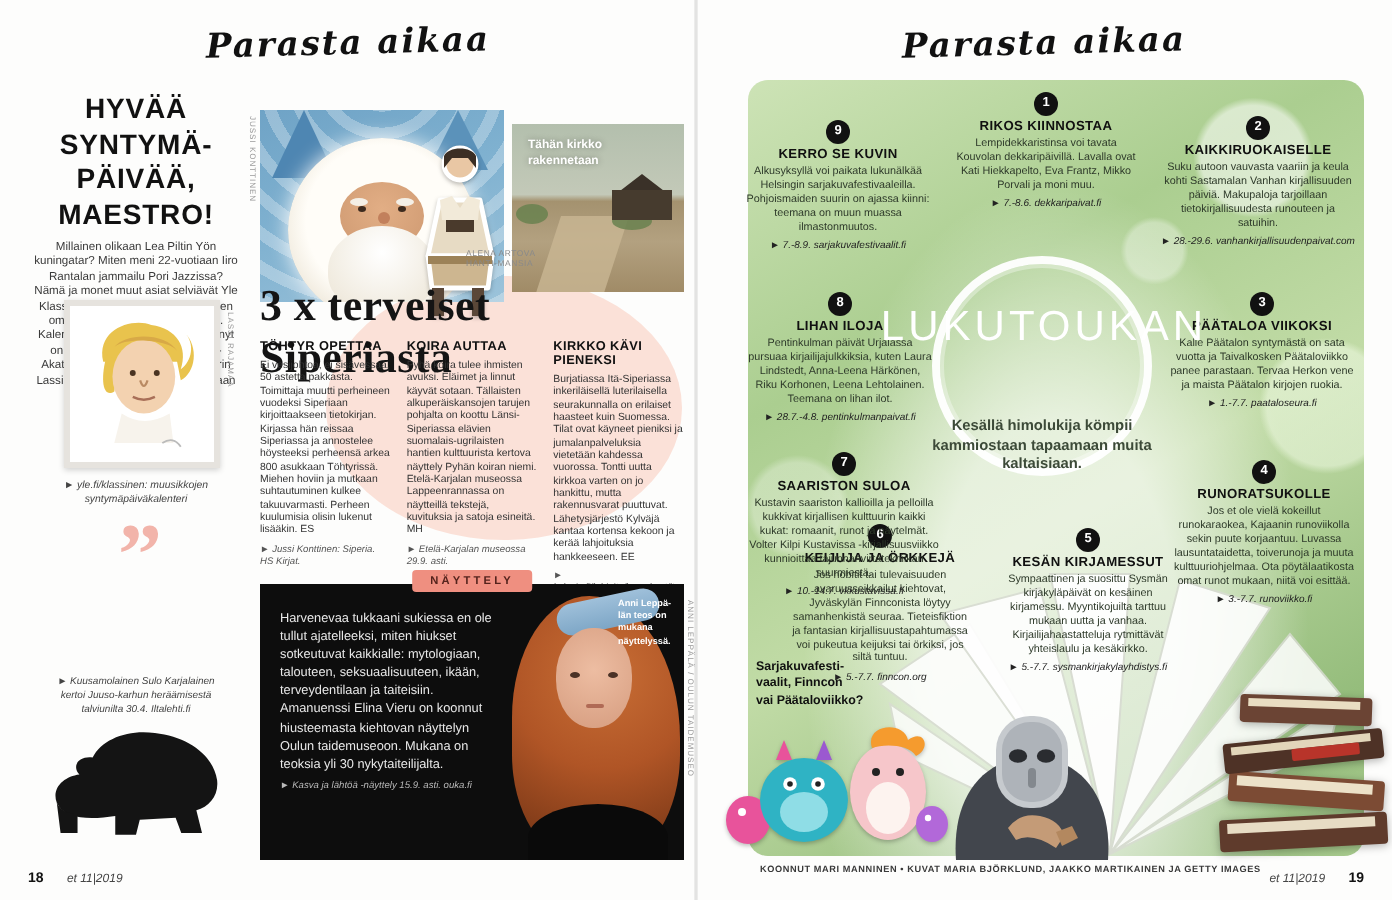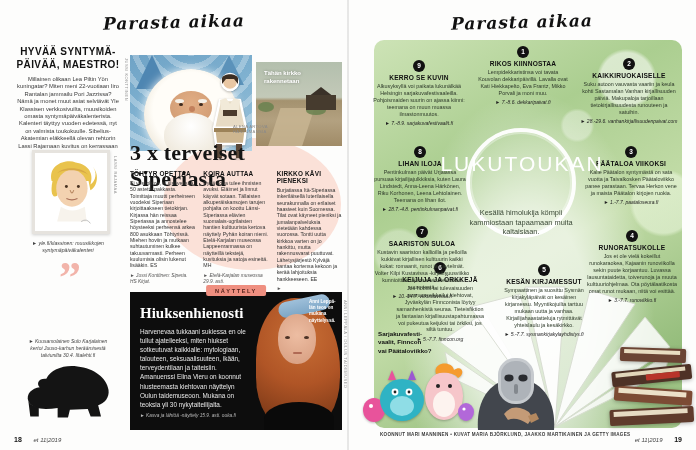--- a/index.html
+++ b/index.html
@@ -14,21 +14,21 @@
 
   .script-header {
     position:absolute; top:12px; width:348px; text-align:center;
     font-family:"DejaVu Serif", serif; font-style:italic; font-weight:bold;
     font-size:17px; letter-spacing:1px; color:#111; transform:rotate(-1.5deg);
   }
   .sh-left { left:0; } .sh-right { left:348px; }
 
   
   .bday { position:absolute; left:16px; top:46px; width:104px; text-align:center; }
-  .bday h2 { font-size:10px; font-weight:900; letter-spacing:.4px; line-height:1.25; color:#111; white-space:pre-line; }
+  .bday h2 { font-size:14px; font-weight:900; letter-spacing:.4px; line-height:1.25; color:#111; white-space:pre-line; }
   .bday p { margin-top:5px; font-size:5.8px; line-height:1.28; color:#3a3a3a; }
 
   .portrait { position:absolute; left:32px; top:150px; width:78px; height:84px;
     background:#fff; border:3px solid #e6e3de; box-shadow:0 1px 3px rgba(0,0,0,.18); }
   .portrait svg { width:100%; height:100%; }
   .vcredit { position:absolute; font-size:4px; color:#9a9a9a; letter-spacing:.5px;
     writing-mode:vertical-rl; text-orientation:mixed; }
   .bday-link { position:absolute; left:16px; top:240px; width:104px; text-align:center;
     font-size:5.2px; font-style:italic; color:#444; line-height:1.3; }
 
@@ -122,21 +122,21 @@
   .open-book { position:absolute; left:430px; top:282px; width:250px; height:150px; z-index:1; }
   .open-book svg { width:100%; height:100%; }
 
   .ring { position:absolute; left:466px; top:128px; width:110px; height:110px; border-radius:50%;
     border:4px solid rgba(255,255,255,.95); box-shadow:inset 0 0 0 2px rgba(255,255,255,.35); z-index:2; }
   .feat-title1 { position:absolute; left:432px; top:152px; width:180px; text-align:center; z-index:3;
     font-size:21px; font-weight:400; letter-spacing:2px; color:#fff; }
   .feat-title2 { position:absolute; left:432px; top:176px; width:180px; text-align:center; z-index:3;
     font-size:23px; font-weight:900; letter-spacing:1px; color:#161616; }
   .feat-intro { position:absolute; left:460px; top:208px; width:122px; text-align:center; z-index:3;
-    font-size:7.4px; font-weight:normal; line-height:1.3; color:#3c4a38; }
+    font-size:7.4px; font-weight:bold; line-height:1.3; color:#3c4a38; }
 
   .rp-item { position:absolute; text-align:center; z-index:2; }
   .rp-num { width:12px; height:12px; line-height:12px; border-radius:50%; background:#111; color:#fff;
     font-size:6.5px; font-weight:bold; margin:0 auto 2px auto; }
   .rp-item h3 { font-size:6.6px; font-weight:900; letter-spacing:.2px; color:#101010; margin-bottom:2px; }
   .rp-item p { font-size:5.4px; line-height:1.28; color:#2e3a2a; }
   .rp-item .src { margin-top:2.5px; font-size:5px; font-style:italic; color:#222; }
   .p1 { left:476px; top:46px;  width:94px; }
   .p2 { left:580px; top:58px;  width:98px; }
   .p3 { left:584px; top:146px; width:94px; }
@@ -271,21 +271,20 @@
     <div class="sib-col">
       <h3>KIRKKO KÄVI PIENEKSI</h3>
       <p>Burjatiassa Itä-Siperiassa inkeriläisellä luterilaisella seurakunnalla on erilaiset haasteet kuin Suomessa. Tilat ovat käyneet pieniksi ja jumalanpalveluksia vietetään kahdessa vuorossa. Tontti uutta kirkkoa varten on jo hankittu, mutta rakennusvarat puuttuvat. Lähetysjärjestö Kylväjä kantaa kortensa kekoon ja kerää lahjoituksia hankkeeseen. EE</p>
       <div class="src">► kylvaja.fi/lahjoita/keraykset/ita-siperian-kirkkohanke</div>
     </div>
   </div>
 
   <div class="exhibit">
     <div class="exhibit-badge">NÄYTTELY</div>
     <div class="exhibit-text">
-      <h2>Hiuksenhienosti</h2>
       <p>Harvenevaa tukkaani sukiessa en ole tullut ajatelleeksi, miten hiukset sotkeutuvat kaikkialle: mytologiaan, talouteen, seksuaalisuuteen, ikään, terveydentilaan ja taiteisiin. Amanuenssi Elina Vieru on koonnut hiusteemasta kiehtovan näyttelyn Oulun taidemuseoon. Mukana on teoksia yli 30 nykytaiteilijalta.</p>
       <div class="src">► Kasva ja lähtöä -näyttely 15.9. asti. ouka.fi</div>
     </div>
     <div class="exhibit-photo">
       <div class="girl-hair"></div>
       <div class="girl-band"></div>
       <div class="girl-face">
         <span class="girl-eye" style="left:7px;"></span>
         <span class="girl-eye" style="right:7px;"></span>
         <span class="girl-mouth"></span>

